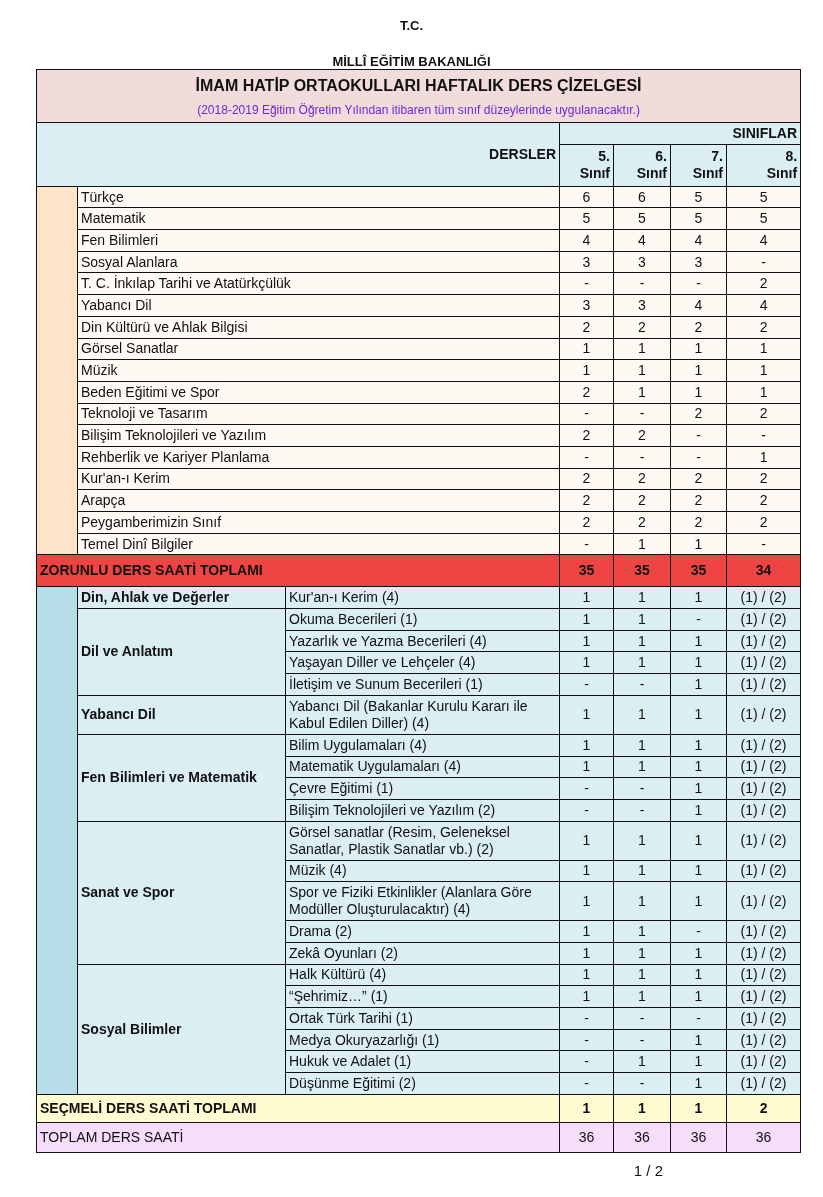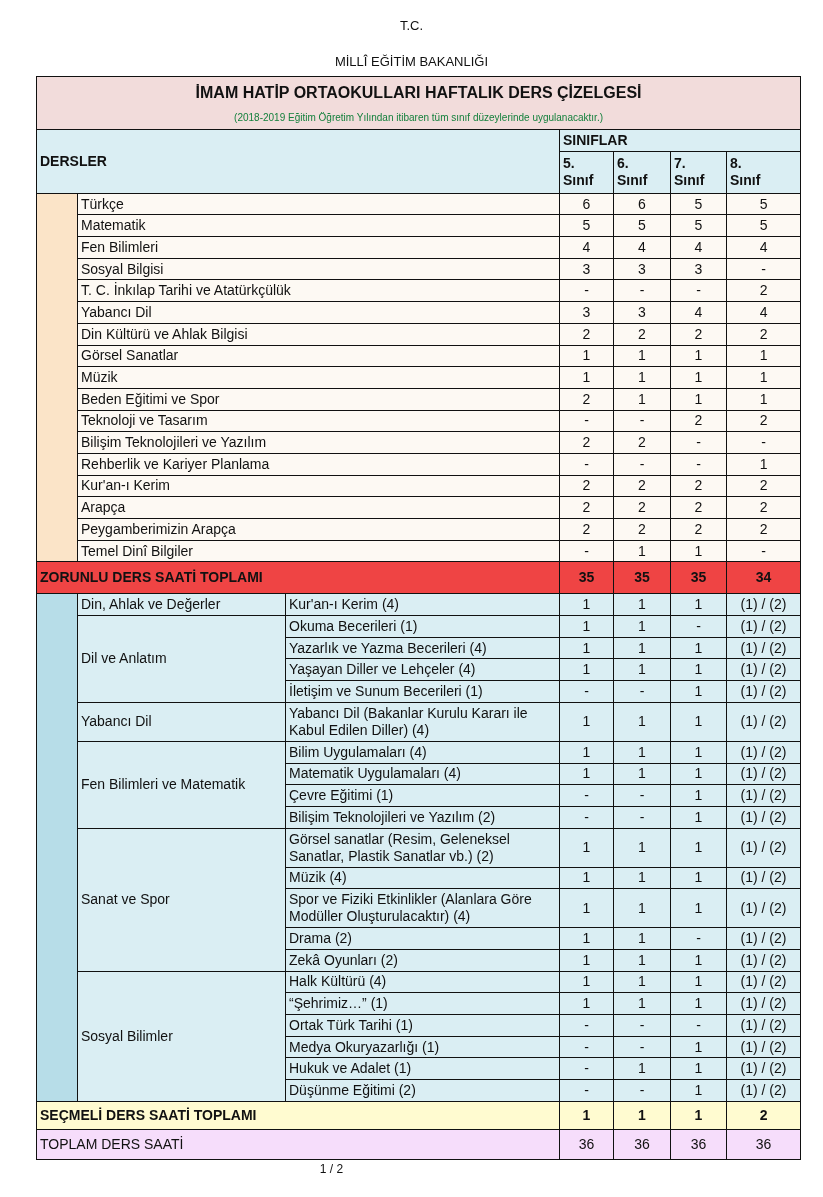--- a/index.html
+++ b/index.html
@@ -1,37 +1,37 @@
 <!DOCTYPE html>
 <html><head>
   <meta charset="utf-8">
   <style>
     html, body { margin: 0; padding: 0; background: #ffffff; }
     body { width: 823px; height: 1197px; position: relative; font-family: "Liberation Sans", sans-serif; color: #111; }
-    .hdr1 { position: absolute; left: 0; width: 823px; text-align: center; font-weight: normal; font-size: 13px; }
+    .hdr1 { position: absolute; left: 0; width: 823px; text-align: center; font-weight: bold; font-size: 13px; }
     #tc { top: 18px; }
     #meb { top: 54px; }
-    table { position: absolute; left: 36px; top: 76px; border-collapse: collapse; width: 764px; table-layout: fixed; }
+    table { position: absolute; left: 36px; top: 69px; border-collapse: collapse; width: 764px; table-layout: fixed; }
     td { border: 1px solid #111; padding: 0 3px; font-size: 14px; height: 20.7px; line-height: 17px; vertical-align: middle; overflow: hidden; }
     .title-cell { background: #f2dcdb; text-align: center; border-bottom: none; }
     .title-main { font-weight: bold; font-size: 16px; height: 26px; padding-top: 2px; }
-    .title-sub { color: #15803d; font-size: 10px; height: 24px; border-top: none; }
-    .head { background: #daeef3; font-weight: bold; text-align: left; }
+    .title-sub { color: #6d28d9; font-size: 12px; height: 24px; border-top: none; }
+    .head { background: #daeef3; font-weight: bold; text-align: right; }
     .mand { background: #fdf9f3; }
     .mand-side { background: #fbe4c8; }
     .elec { background: #daeef3; }
     .elec-side { background: #b7dde8; }
     .num { text-align: center; }
     .total-mand td { background: #ef4444; font-weight: bold; height: 31px; }
     .total-elec td { background: #fffbd0; font-weight: bold; height: 27px; }
     .total-all td { background: #f6ddfb; font-weight: normal; height: 29px; }
     .side { text-align: center; font-weight: bold; font-size: 14px; padding: 0; }
-    .grp { font-weight: normal; margin-left: 24px; }
+    .grp { font-weight: bold; margin-left: 24px; }
     .tall td { height: 38px; }
-    #pager { position: absolute; top: 1162px; left: 0; width: 663px; text-align: center; font-size: 12px; }
+    #pager { position: absolute; top: 1162px; left: 0; width: 663px; text-align: right; font-size: 15px; }
   </style>
 </head>
 <body>
 
 <div class="hdr1" id="tc">T.C.</div>
 <div class="hdr1" id="meb">MİLLÎ EĞİTİM BAKANLIĞI</div>
 
 <table>
   <colgroup>
     <col style="width:41px">
@@ -75,21 +75,21 @@
         <td class="mand num">5</td>
       </tr>
       <tr>
         <td colspan="2" class="mand">Fen Bilimleri</td>
         <td class="mand num">4</td>
         <td class="mand num">4</td>
         <td class="mand num">4</td>
         <td class="mand num">4</td>
       </tr>
       <tr>
-        <td colspan="2" class="mand">Sosyal Bilgisi</td>
+        <td colspan="2" class="mand">Sosyal Alanlara</td>
         <td class="mand num">3</td>
         <td class="mand num">3</td>
         <td class="mand num">3</td>
         <td class="mand num">-</td>
       </tr>
       <tr>
         <td colspan="2" class="mand">T. C. İnkılap Tarihi ve Atatürkçülük</td>
         <td class="mand num">-</td>
         <td class="mand num">-</td>
         <td class="mand num">-</td>
@@ -159,21 +159,21 @@
         <td class="mand num">2</td>
       </tr>
       <tr>
         <td colspan="2" class="mand">Arapça</td>
         <td class="mand num">2</td>
         <td class="mand num">2</td>
         <td class="mand num">2</td>
         <td class="mand num">2</td>
       </tr>
       <tr>
-        <td colspan="2" class="mand">Peygamberimizin Arapça</td>
+        <td colspan="2" class="mand">Peygamberimizin Sınıf</td>
         <td class="mand num">2</td>
         <td class="mand num">2</td>
         <td class="mand num">2</td>
         <td class="mand num">2</td>
       </tr>
       <tr>
         <td colspan="2" class="mand">Temel Dinî Bilgiler</td>
         <td class="mand num">-</td>
         <td class="mand num">1</td>
         <td class="mand num">1</td>

